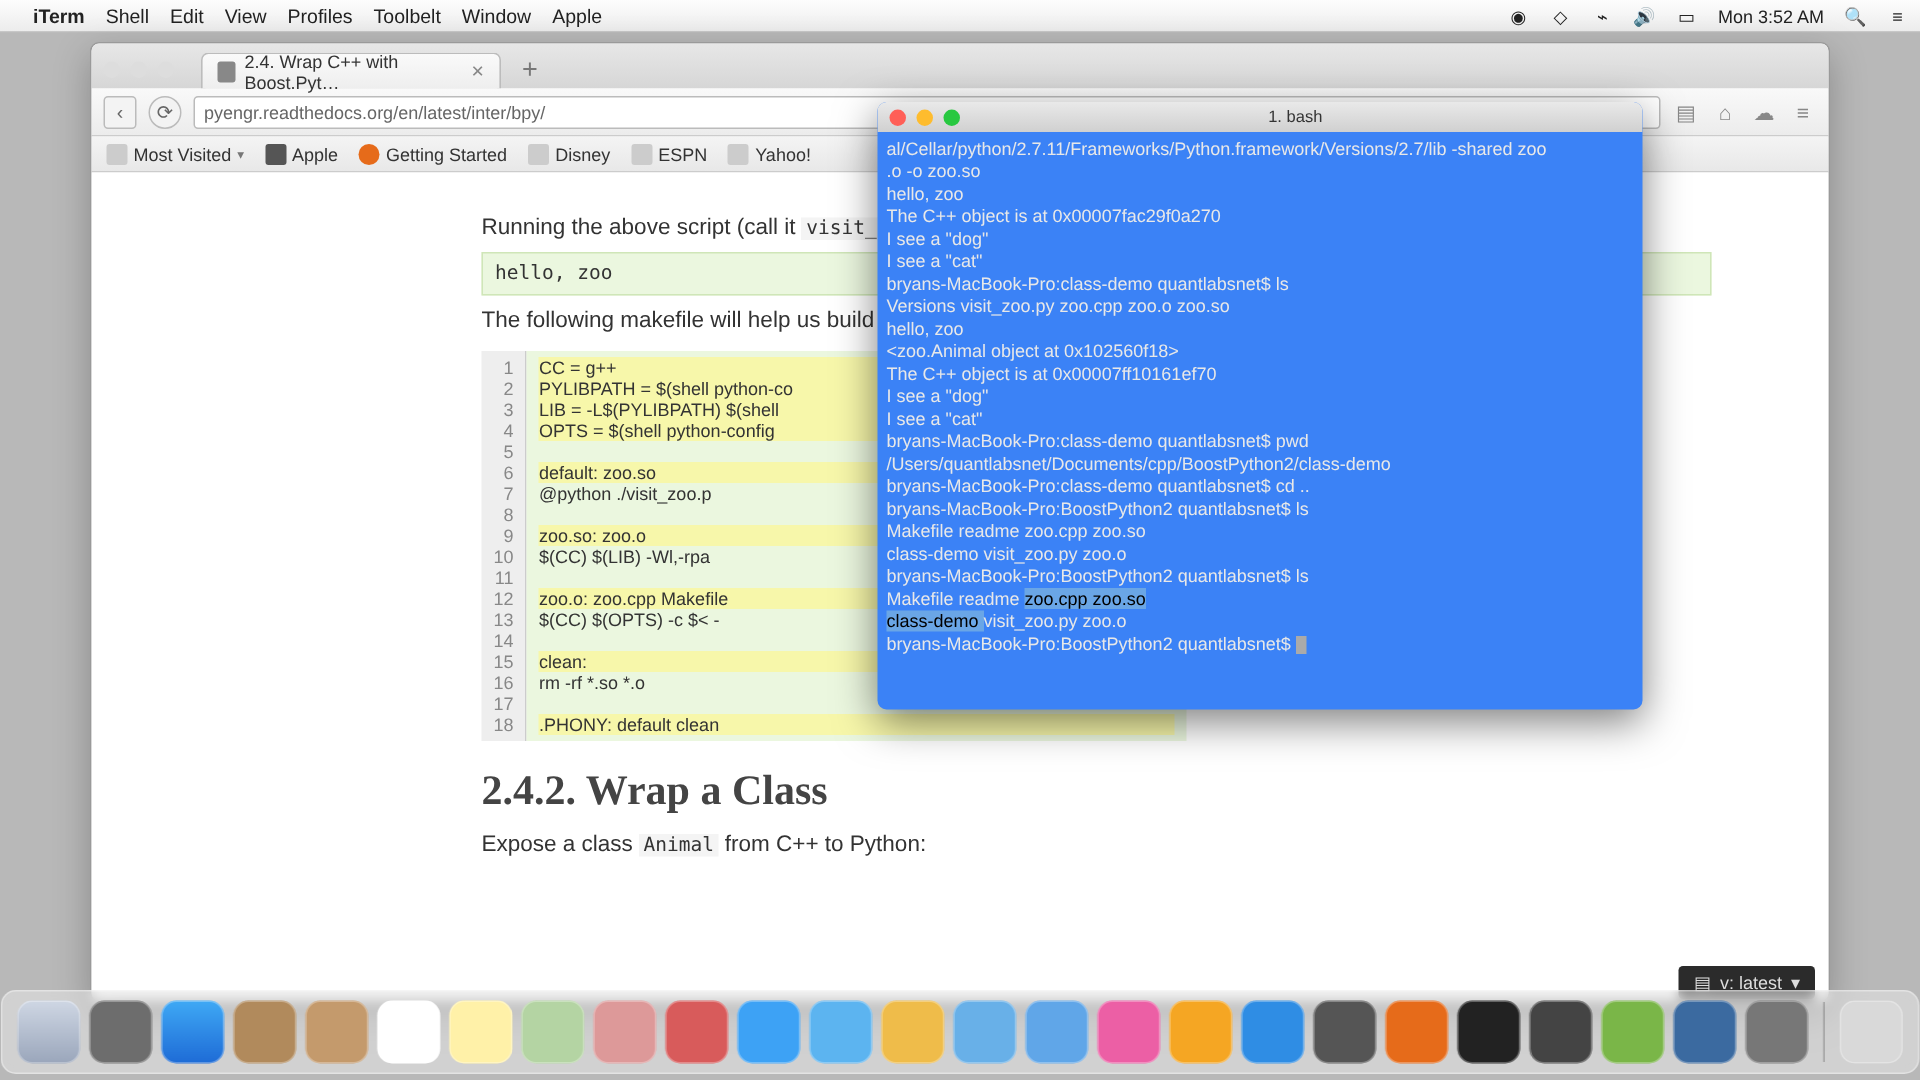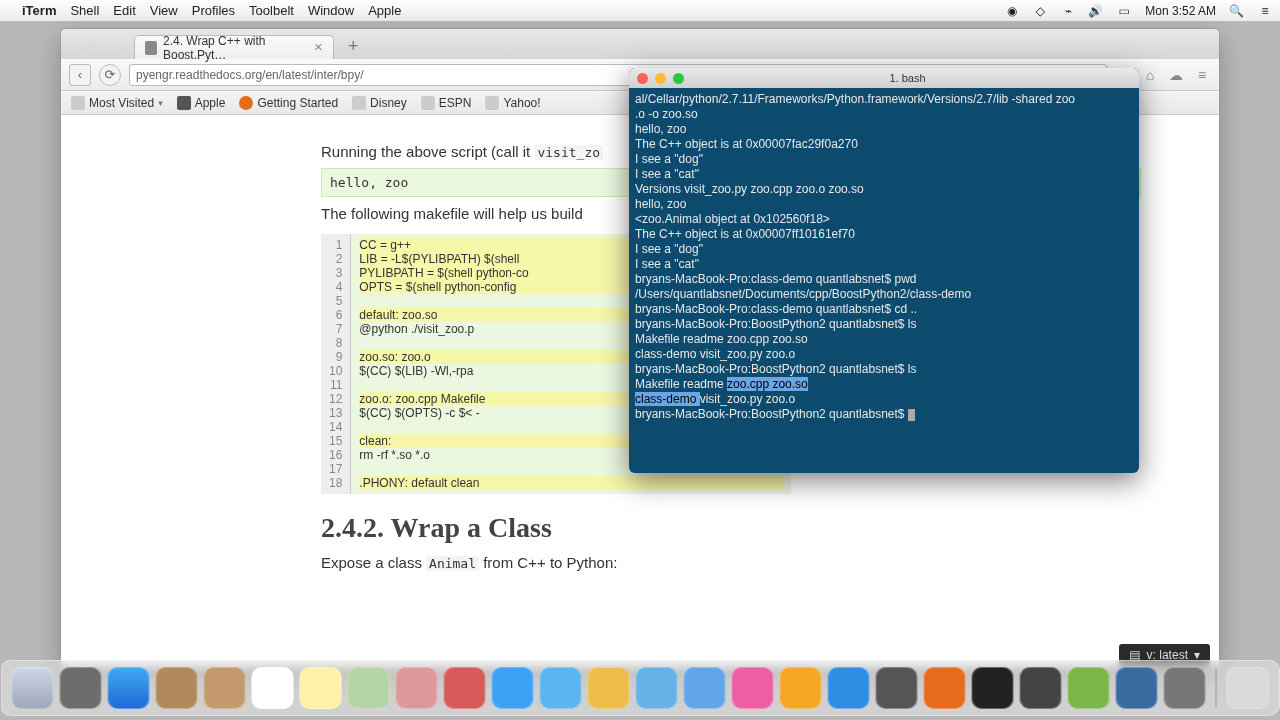--- a/index.html
+++ b/index.html
@@ -36,21 +36,21 @@
 .codeblock { display:flex; margin:12px 0; width:470px;}
 .linenos { background:#eee; border-right:1px solid #ccc; padding:4px 8px; font-family:Menlo,monospace; font-size:12px; color:#888; text-align:right;}
 .linenos div{line-height:14px;}
 .codebody { background:#ebf7df; flex:1; padding:4px 8px; font-family:Menlo,monospace; font-size:12px; color:#333;}
 .codebody div{line-height:14px; min-height:14px;}
 .hl{ background:#f7f7aa;}
 h2.sec { font-family: Georgia, serif; font-size:28px; color:#444; margin:18px 0 10px;}
 code.inline { font-family:Menlo,monospace; font-size:13px; background:#f4f4f4; padding:0 3px;}
 
 
-.term { position:absolute; left:585px; top:68px; width:510px; height:405px; background:#0c4a6e; border-radius:6px; box-shadow:0 8px 28px rgba(0,0,0,.5); overflow:hidden; font-family:Menlo,monospace; font-size:12px; color:#e8e8e8;margin-left:44px;}
+.term { position:absolute; left:585px; top:68px; width:510px; height:405px; background:#3b82f6; border-radius:6px; box-shadow:0 8px 28px rgba(0,0,0,.5); overflow:hidden; font-family:Menlo,monospace; font-size:12px; color:#e8e8e8;}
 .term .title { height:20px; background:linear-gradient(#e9e9e9,#d0d0d0); display:flex; align-items:center; padding:0 8px; color:#333; font-family:-apple-system; font-size:11px;}
 .term .title .traffic{margin-right:0;}
 .term .title .ttxt{ flex:1; text-align:center;}
 .term .body { padding:4px 6px; line-height:15px;}
 .term .sel { background:#6aa6e6; color:#000;}
 .term .cursor { background:#aaa; display:inline-block; width:7px; height:12px; vertical-align:middle;}
 
 
 .dock { position:absolute; bottom:4px; left:50%; transform:translateX(-50%); height:56px; background:rgba(230,230,230,.55); border:1px solid rgba(255,255,255,.4); border-radius:10px; display:flex; align-items:center; padding:4px 10px; gap:6px; backdrop-filter:blur(4px);}
 .dicon { width:42px; height:42px; border-radius:10px; background:linear-gradient(#8fb3e4,#5a85c6); box-shadow:inset 0 0 0 1px rgba(255,255,255,.3);}
@@ -160,22 +160,22 @@
           <div>12</div>
           <div>13</div>
           <div>14</div>
           <div>15</div>
           <div>16</div>
           <div>17</div>
           <div>18</div>
         </div>
       <div class="codebody" id="codebody">
           <div class="hl">CC = g++</div>
+          <div class="hl">PYLIBPATH = $(shell python-co</div>
           <div class="hl">LIB = -L$(PYLIBPATH) $(shell </div>
-          <div class="hl">PYLIBPATH = $(shell python-co</div>
           <div class="hl">OPTS = $(shell python-config </div>
           <div></div>
           <div class="hl">default: zoo.so</div>
           <div>        @python ./visit_zoo.p</div>
           <div></div>
           <div class="hl">zoo.so: zoo.o</div>
           <div>        $(CC) $(LIB) -Wl,-rpa</div>
           <div></div>
           <div class="hl">zoo.o: zoo.cpp Makefile</div>
           <div>        $(CC) $(OPTS) -c $&lt; -</div>
@@ -201,20 +201,21 @@
     </div>
     <span class="ttxt">1. bash</span>
   </div>
   <div class="body" id="termbody">
       <div>al/Cellar/python/2.7.11/Frameworks/Python.framework/Versions/2.7/lib -shared zoo</div>
       <div>.o -o zoo.so</div>
       <div>hello, zoo</div>
       <div>The C++ object is at 0x00007fac29f0a270</div>
       <div>I see a "dog"</div>
       <div>I see a "cat"</div>
+      <div>bryans-MacBook-Pro:class-demo quantlabsnet$ ls</div>
       <div>Versions        visit_zoo.py    zoo.cpp         zoo.o           zoo.so</div>
       <div>hello, zoo</div>
       <div>&lt;zoo.Animal object at 0x102560f18&gt;</div>
       <div>The C++ object is at 0x00007ff10161ef70</div>
       <div>I see a "dog"</div>
       <div>I see a "cat"</div>
       <div>bryans-MacBook-Pro:class-demo quantlabsnet$ pwd</div>
       <div>/Users/quantlabsnet/Documents/cpp/BoostPython2/class-demo</div>
       <div>bryans-MacBook-Pro:class-demo quantlabsnet$ cd ..</div>
       <div>bryans-MacBook-Pro:BoostPython2 quantlabsnet$ ls</div>

